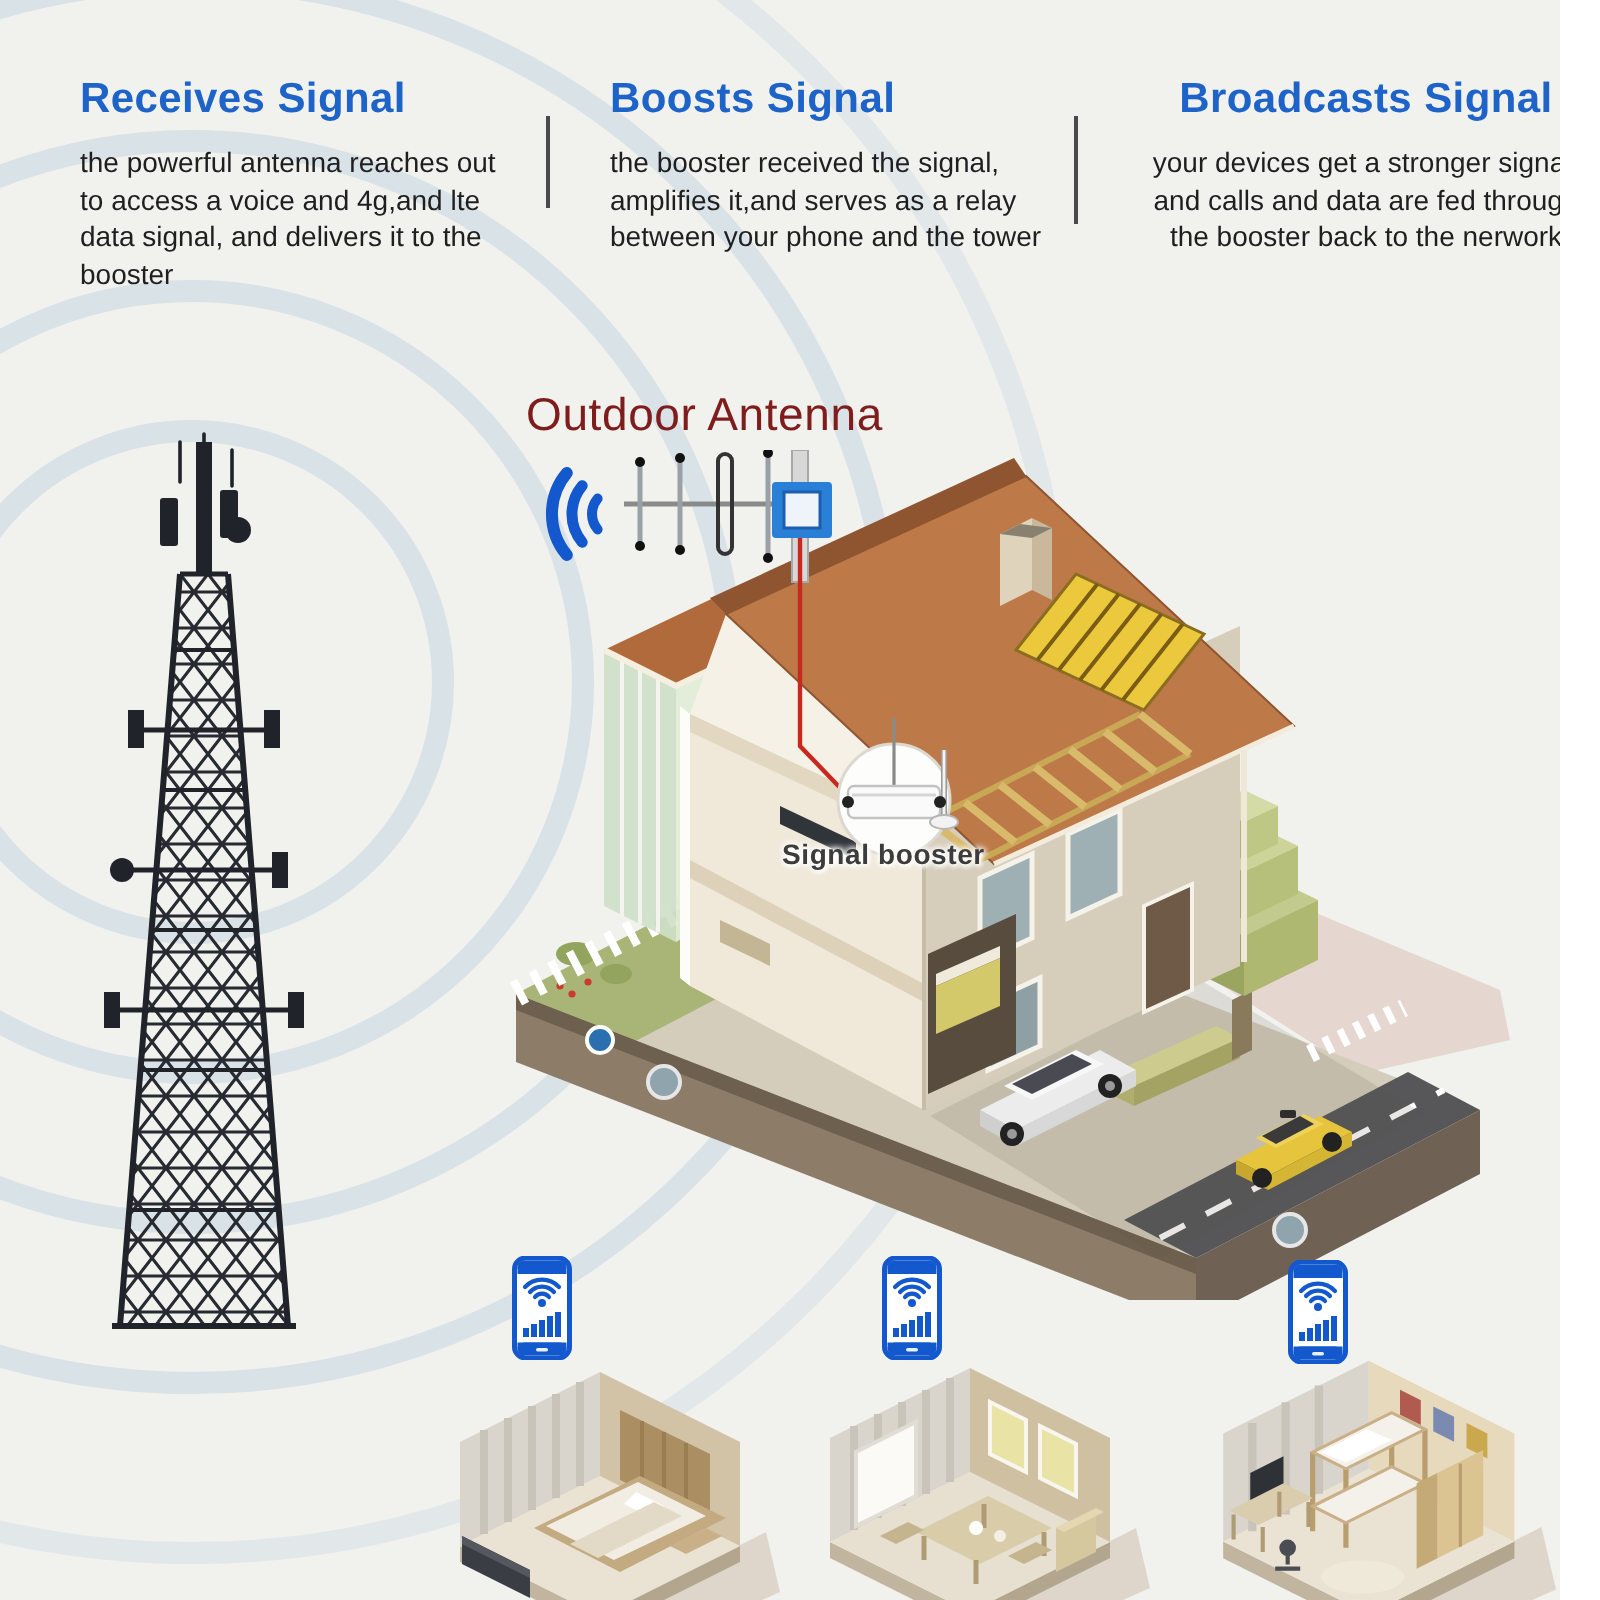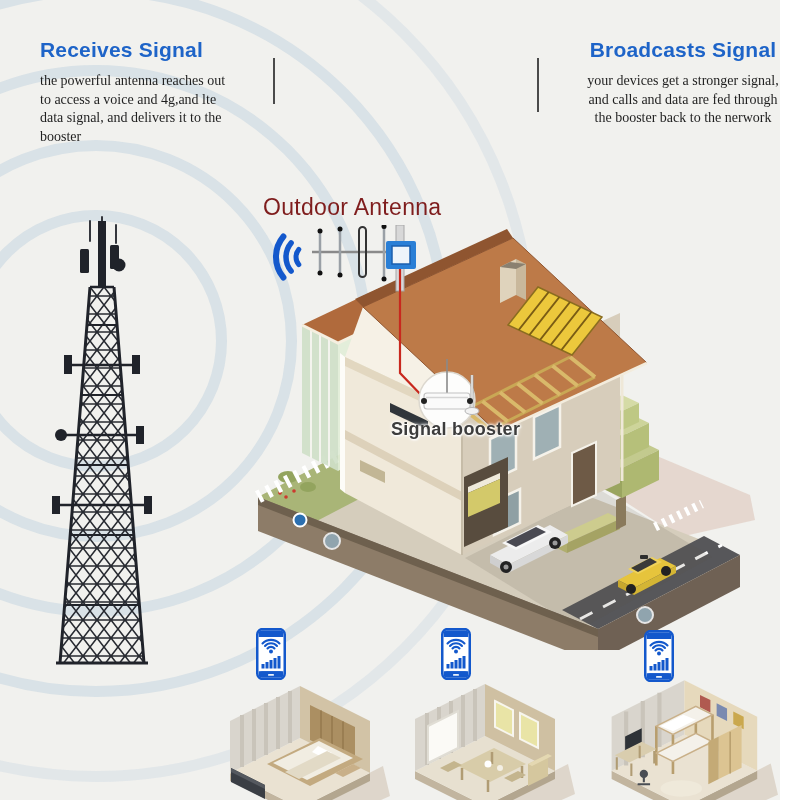--- a/index.html
+++ b/index.html
@@ -5,28 +5,28 @@
   html,body{margin:0;padding:0;background:#fff;}
   .stage{position:relative;width:780px;height:800px;background:var(--background,#f1f1ee);
          overflow:hidden;font-family:"Liberation Sans",sans-serif;}
   .wave{position:absolute;border-radius:50%;border:11px solid var(--wave-blue,#abc4da);
         opacity:.34;pointer-events:none;}
   .wave.w5{opacity:.22;}
   .hdr-col{position:absolute;top:38px;}
   .hdr-col h2{margin:0 0 10px;font-size:21px;font-weight:700;letter-spacing:.2px;
               color:var(--heading-blue,#1e64c8);}
   .hdr-col p{margin:0;font-size:14px;line-height:18.5px;color:var(--body-text,#1f1f1f);
-             white-space:pre-line;font-family:Liberation Serif, serif;}
+             white-space:pre-line;}
   .divider{position:absolute;width:2px;background:#4a4a4a;}
   .lbl{position:absolute;color:#7f1d1d;}
   .lbl-outdoor{left:263px;top:194px;font-size:23px;letter-spacing:.3px;}
   .lbl-bold{font-weight:700;color:var(--label-dark,#3c3c3c);
             text-shadow:0 0 3px #fff,0 0 3px #fff,0 0 5px #fff,1px 1px 2px #fff;}
   .lbl-indoor{left:420px;top:306px;font-size:17.5px;letter-spacing:.4px;}
-  .lbl-booster{left:391px;top:419px;font-size:18px;letter-spacing:.3px;}
+  .lbl-booster{left:391px;top:419px;font-size:14px;letter-spacing:.3px;}
   .abs{position:absolute;}
 </style>
 </head>
 <body>
 
 <div class="stage">
 
   <div class="wave w1" style="left:-35px;top:210px;width:240px;height:240px;"></div>
   <div class="wave w2" style="left:-105px;top:140px;width:380px;height:380px;"></div>
   <div class="wave w3" style="left:-180px;top:65px;width:530px;height:530px;"></div>
@@ -35,20 +35,24 @@
 
   <div class="hdr-col" style="left:40px;width:230px;">
     <h2>Receives Signal</h2>
     <p>the powerful antenna reaches out
 to access a voice and 4g,and lte
 data signal, and delivers it to the
 booster</p>
   </div>
   <div class="divider" style="left:273px;top:58px;height:46px;"></div>
   <div class="hdr-col" style="left:305px;width:235px;">
+    <h2>Boosts Signal</h2>
+    <p>the booster received the signal,
+amplifies it,and serves as a relay
+between your phone and the tower</p>
   </div>
   <div class="divider" style="left:537px;top:58px;height:54px;"></div>
   <div class="hdr-col" style="left:568px;width:230px;text-align:center;">
     <h2>Broadcasts Signal</h2>
     <p>your devices get a stronger signal,
 and calls and data are fed through
 the booster back to the nerwork</p>
   </div>
 
   <svg class="abs" style="left:20px;top:215px;" width="165" height="460" viewBox="0 0 165 460">

